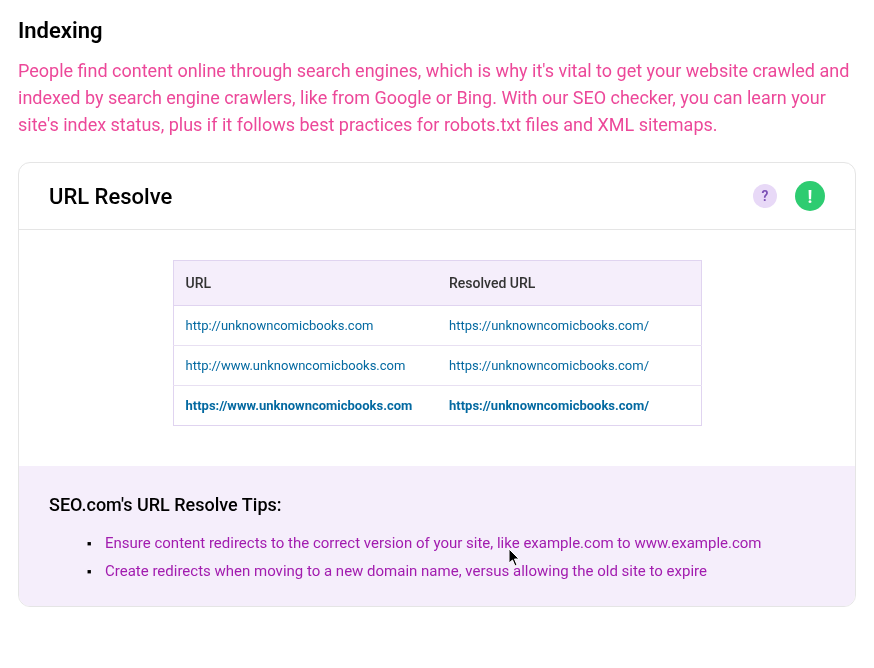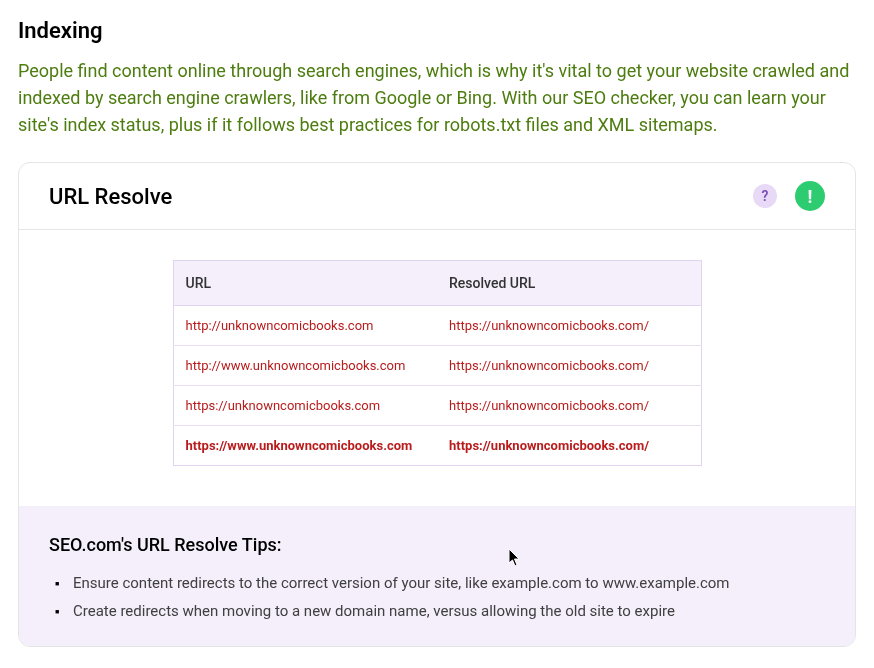--- a/index.html
+++ b/index.html
@@ -16,21 +16,21 @@
     }
     .section-title {
       font-size: 22px;
       font-weight: 600;
       margin-bottom: 14px;
       color: #000;
     }
     .section-description {
       font-size: 18px;
       line-height: 1.5;
-      color: #4d7c0f;
+      color: #ec4899;
       margin-bottom: 24px;
     }
     .card {
       border: 1px solid #e5e5e5;
       border-radius: 12px;
       overflow: hidden;
       background: #ffffff;
     }
     .card-header {
       display: flex;
@@ -96,21 +96,21 @@
     }
     .url-table td {
       padding: 12px 12px;
       font-size: 13px;
       color: #7b3ec9;
       border-bottom: 1px solid #e8e0f2;
       vertical-align: middle;
       word-break: break-all;
     }
     .url-table td a {
-      color: #b91c1c;
+      color: #0369a1;
       text-decoration: none;
     }
     .url-table tbody tr:last-child td {
       border-bottom: none;
       font-weight: bold;
     }
     .url-table th:first-child,
     .url-table td:first-child {
       width: 50%;
     }
@@ -128,23 +128,24 @@
       color: #000;
       margin-bottom: 16px;
     }
     .tips-list {
       list-style: none;
       padding-left: 24px;
     }
     .tips-list li {
       font-size: 15px;
       line-height: 1.7;
-      color: #404040;
+      color: #a21caf;
       position: relative;
       margin-bottom: 2px;
+      margin-left: 32px;
     }
     .tips-list li::before {
       content: "■";
       position: absolute;
       left: -18px;
       font-size: 7px;
       top: 8px;
       color: #000;
     }
     .cursor {
@@ -181,24 +182,20 @@
       <tbody>
         <tr>
           <td><a>http://unknowncomicbooks.com</a></td>
           <td><a>https://unknowncomicbooks.com/</a></td>
         </tr>
         <tr>
           <td><a>http://www.unknowncomicbooks.com</a></td>
           <td><a>https://unknowncomicbooks.com/</a></td>
         </tr>
         <tr>
-          <td><a>https://unknowncomicbooks.com</a></td>
-          <td><a>https://unknowncomicbooks.com/</a></td>
-        </tr>
-        <tr>
           <td><a>https://www.unknowncomicbooks.com</a></td>
           <td><a>https://unknowncomicbooks.com/</a></td>
         </tr>
       </tbody>
     </table>
   </div>
 
   <div class="tips-section">
     <div class="tips-title">SEO.com's URL Resolve Tips:</div>
     <ul class="tips-list">

